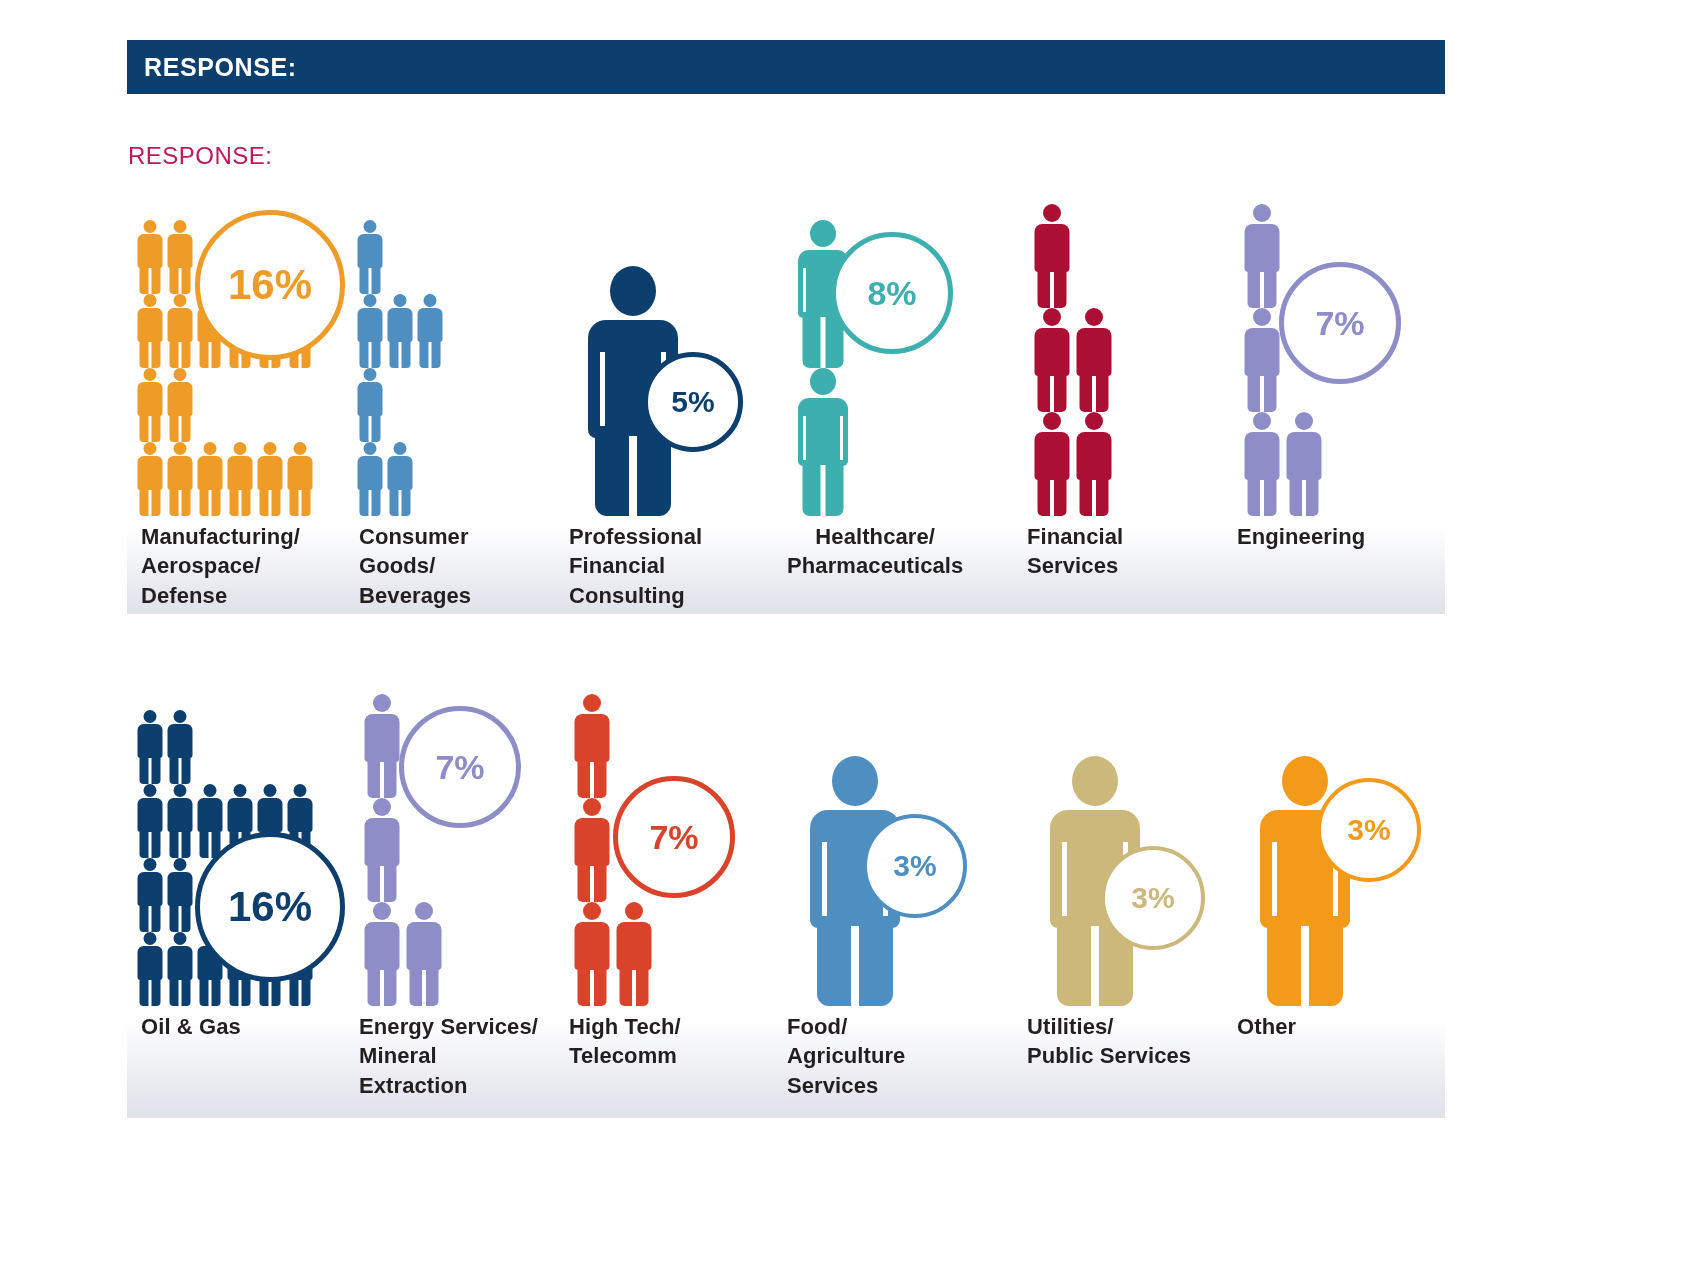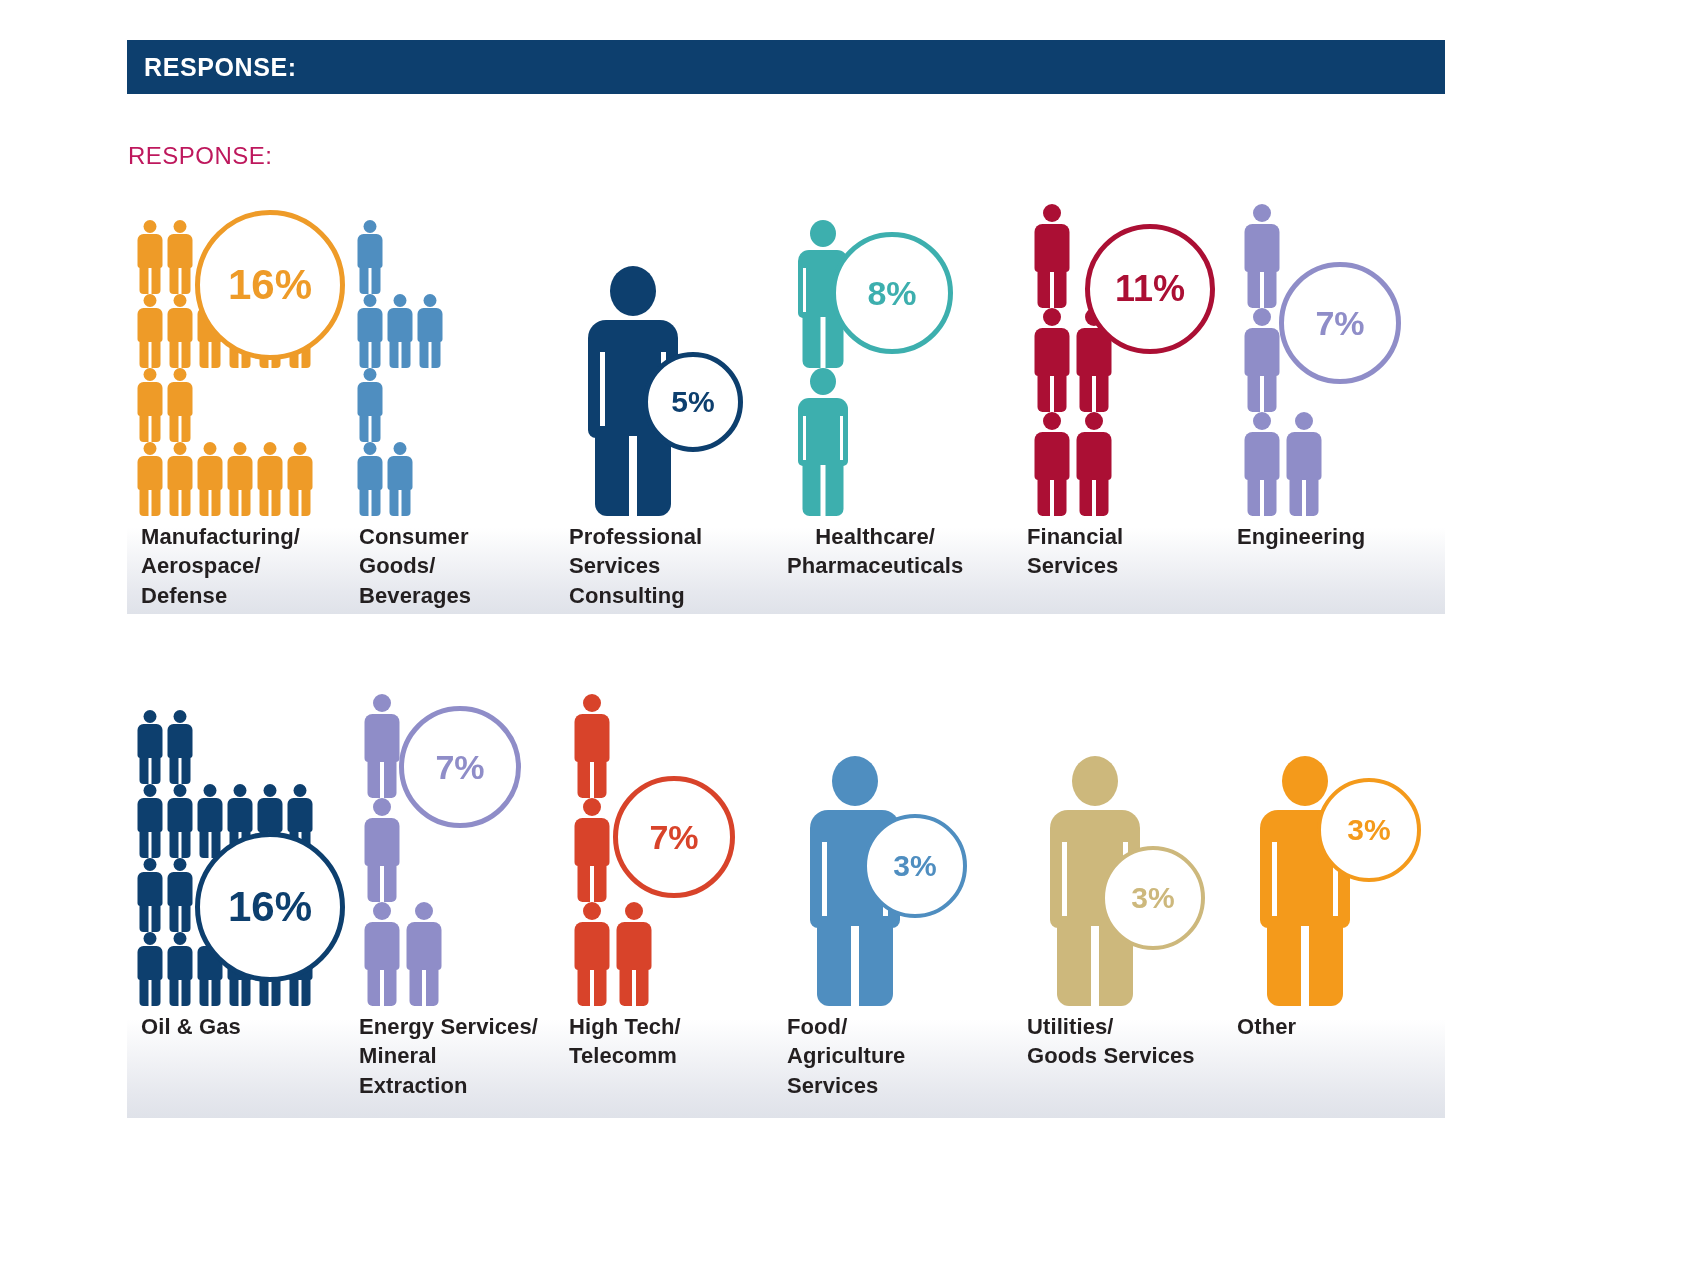--- a/index.html
+++ b/index.html
@@ -451,23 +451,20 @@
               <div class="legs"></div>
               <div class="gap"></div>
             </div>
             <div class="person md" style="color: rgb(171, 15, 52);">
               <div class="head"></div>
               <div class="body"></div>
               <div class="legs"></div>
               <div class="gap"></div>
             </div>
           </div>
-        </div>
-        <div class="bubble" style="width: 130px; height: 130px; left: 60px; top: 28px; border: 5px solid rgb(171, 15, 52); color: rgb(171, 15, 52); font-size: 36px;">
-          <span>11%</span>
         </div>
       </div>
       <div class="group" style="left: 1108px;">
         <div class="pictogram" style="left: 6px;">
           <div class="pict-row">
             <div class="person md" style="color: rgb(143, 141, 200);">
               <div class="head"></div>
               <div class="body"></div>
               <div class="legs"></div>
               <div class="gap"></div>
@@ -503,21 +500,21 @@
     </div>
   <div class="label-band">
     <div class="label-band-inner">
         <div class="col-label" style="left: 232px;">Consumer
 Goods/
 Beverages</div>
         <div class="col-label" style="left: 14px;">Manufacturing/
 Aerospace/
 Defense</div>
         <div class="col-label" style="left: 442px;">Professional
-Services
+Financial
 Consulting</div>
         <div class="col-label" style="left: 660px; text-align: center;">Healthcare/
 Pharmaceuticals</div>
         <div class="col-label" style="left: 900px;">Financial
 Services</div>
         <div class="col-label" style="left: 1110px;">Engineering</div>
       </div>
   </div>
 </div>
 
@@ -765,17 +762,17 @@
         <div class="col-label" style="left: 14px;">Oil &amp; Gas</div>
         <div class="col-label" style="left: 232px;">Energy Services/
 Mineral
 Extraction</div>
         <div class="col-label" style="left: 442px;">High Tech/
 Telecomm</div>
         <div class="col-label" style="left: 660px;">Food/
 Agriculture
 Services</div>
         <div class="col-label" style="left: 900px;">Utilities/
-Goods Services</div>
+Public Services</div>
         <div class="col-label" style="left: 1110px;">Other</div>
       </div>
   </div>
 </div>
 
 </body></html>

